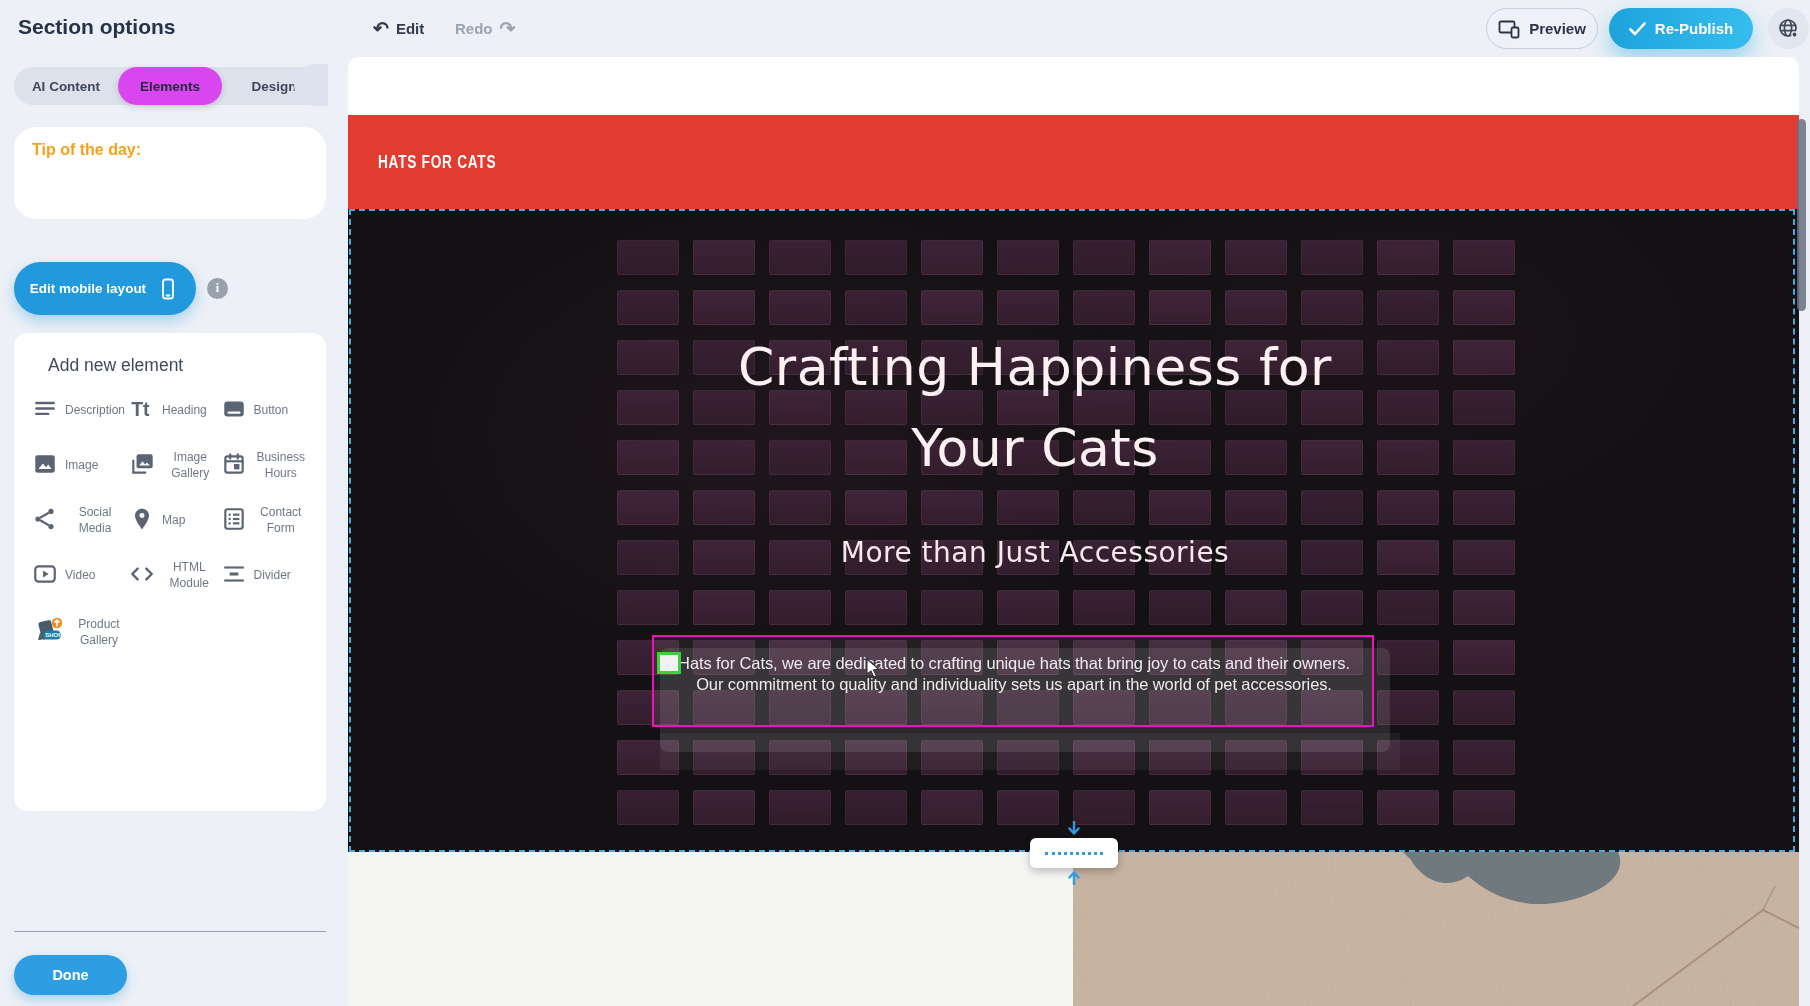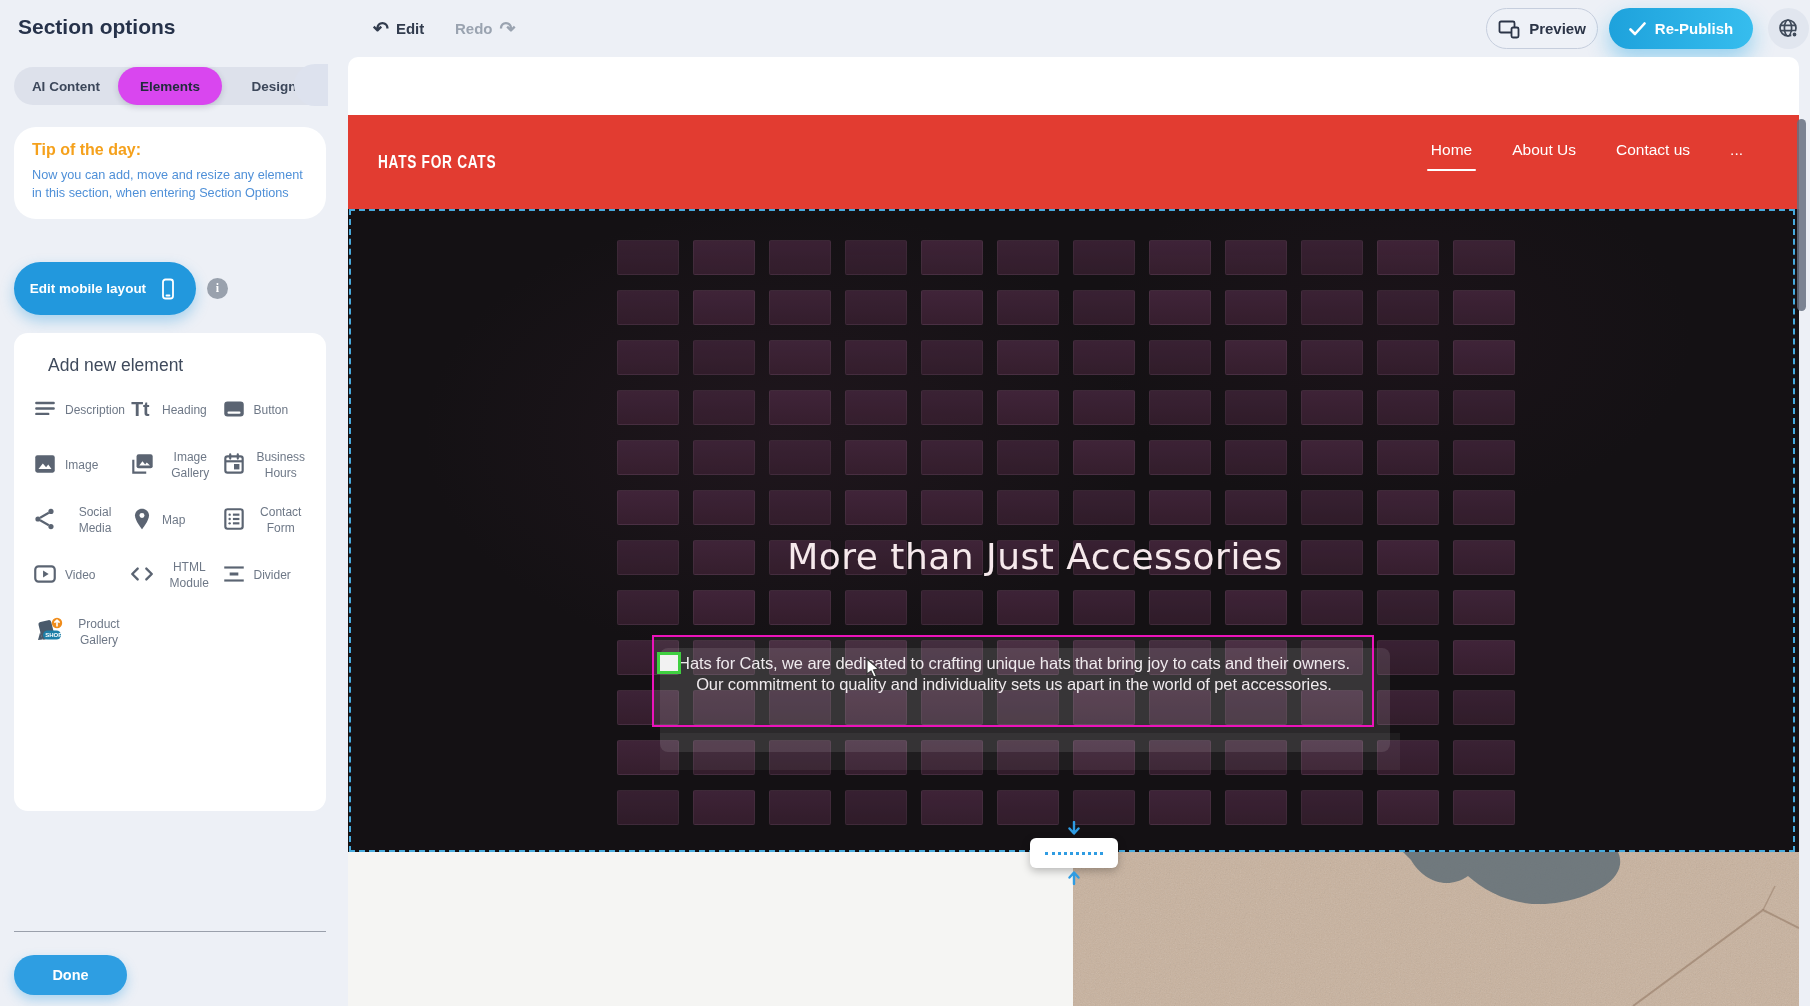--- a/index.html
+++ b/index.html
@@ -53,21 +53,21 @@
   .nav-item.active::after{content:"";position:absolute;left:-4px;right:-4px;bottom:0;height:2.5px;background:#fff;border-radius:2px;}
 
   
   #hero{position:absolute;left:0;top:152px;width:100%;height:643px;background:
     radial-gradient(600px 380px at 30% 35%, rgba(70,40,60,.22), rgba(0,0,0,0) 60%),
     radial-gradient(500px 300px at 72% 20%, rgba(60,30,50,.18), rgba(0,0,0,0) 60%),
     #141114;overflow:hidden;}
   #tile-wall{position:absolute;left:269px;top:31px;width:898px;height:585px;display:grid;grid-template-columns:repeat(12,62px);grid-template-rows:repeat(12,35px);column-gap:14px;row-gap:15px;}
   .tile{background:linear-gradient(180deg,#41253a,#371f2f);border:1px solid rgba(255,255,255,.06);border-radius:2px;}
   #hero-heading{position:absolute;left:337px;top:118px;width:700px;text-align:center;font-family:"DejaVu Sans",sans-serif;font-weight:500;font-size:52px;line-height:81px;color:#fcf0f2;letter-spacing:.5px;z-index:3;}
-  #hero-sub{position:absolute;left:337px;top:327px;width:700px;text-align:center;font-family:"DejaVu Sans",sans-serif;font-size:36px;color:#f6e9ec;letter-spacing:.5px;z-index:3;}
+  #hero-sub{position:absolute;left:337px;top:327px;width:700px;text-align:center;font-family:"DejaVu Sans",sans-serif;font-size:28px;color:#f6e9ec;letter-spacing:.5px;z-index:3;}
   #ghost-rect{position:absolute;left:312px;top:439px;width:730px;height:104px;border-radius:8px;background:rgba(255,255,255,.10);z-index:1;}
   #ghost-band{position:absolute;left:312px;top:524px;width:740px;height:37px;background:rgba(255,255,255,.05);z-index:1;}
   #text-element{position:absolute;left:304px;top:426px;width:722px;height:92px;border:2.5px solid #ec13bb;background:rgba(255,255,255,.06);box-sizing:border-box;z-index:2;}
   #el-handle{position:absolute;left:3px;top:15px;width:24px;height:22px;background:#f2f2f2;border:3px solid #3fcf40;box-sizing:border-box;z-index:4;}
   #text-lines{position:absolute;left:10px;top:16px;width:700px;text-align:center;color:#efeaed;font-size:16.5px;line-height:21px;letter-spacing:-.1px;z-index:3;}
 
   
   #section-outline{left:349px;top:209px;width:1446px;height:643px;border:2px dashed #47aadd;box-sizing:border-box;pointer-events:none;z-index:6;}
   #resize-handle{left:1030px;top:838px;width:88px;height:30px;background:#fff;border-radius:6px;box-shadow:0 3px 8px rgba(0,0,0,.25);z-index:7;display:flex;align-items:center;justify-content:center;cursor:ns-resize;}
   #resize-dots{width:58px;border-top:3px dotted #2f9ce2;}
@@ -124,21 +124,20 @@
   <div id="sidebar" class="abs">
     <div id="panel-title" class="abs">Section options</div>
     <div id="tabs" class="abs">
         <div class="tab">AI Content</div>
         <div class="tab active">Elements</div>
         <div class="tab">Design</div>
       </div>
 
     <div id="tip-card" class="abs">
       <div id="tip-title">Tip of the day:</div>
-      <div id="tip-body">Now you can add, move and resize any element in this section, when entering Section Options</div>
     </div>
 
     <div id="edit-mobile-btn" class="abs">
       <span>Edit mobile layout</span>
       <svg width="24" height="24" viewBox="0 0 24 24">
         <rect x="7" y="2.5" width="10" height="19" rx="2.5" fill="none" stroke="#fff" stroke-width="1.8"></rect>
         <path d="M10.5 18.5h3" stroke="#fff" stroke-width="1.8" stroke-linecap="round"></path>
       </svg>
     </div>
     <div id="info-btn" class="abs">i</div>
@@ -256,26 +255,20 @@
 
     <div id="sidebar-divider" class="abs"></div>
     <div id="done-btn" class="abs">Done</div>
     <div id="side-deco" class="abs"></div>
   </div>
 
   <div id="preview" class="abs">
 
     <div id="site-header">
       <div id="site-logo">HATS FOR CATS</div>
-      <div id="site-nav">
-          <div class="nav-item active">Home</div>
-          <div class="nav-item">About Us</div>
-          <div class="nav-item">Contact us</div>
-          <div class="nav-item">...</div>
-        </div>
     </div>
 
     <div id="hero">
       <div id="tile-wall">
           <div class="tile" style="opacity: 0.78;"></div>
           <div class="tile" style="opacity: 0.93;"></div>
           <div class="tile" style="opacity: 0.86;"></div>
           <div class="tile" style="opacity: 0.79;"></div>
           <div class="tile" style="opacity: 0.94;"></div>
           <div class="tile" style="opacity: 0.87;"></div>
@@ -410,20 +403,24 @@
           <div class="tile" style="opacity: 0.86;"></div>
           <div class="tile" style="opacity: 0.79;"></div>
           <div class="tile" style="opacity: 0.94;"></div>
           <div class="tile" style="opacity: 0.87;"></div>
           <div class="tile" style="opacity: 0.8;"></div>
           <div class="tile" style="opacity: 0.95;"></div>
           <div class="tile" style="opacity: 0.88;"></div>
           <div class="tile" style="opacity: 0.81;"></div>
           <div class="tile" style="opacity: 0.96;"></div>
           <div class="tile" style="opacity: 0.89;"></div>
+        </div>
+      <div id="hero-heading">
+          <div>Crafting Happiness for</div>
+          <div>Your Cats</div>
         </div>
       <div id="hero-sub">More than Just Accessories</div>
       <div id="ghost-rect"></div>
       <div id="ghost-band"></div>
       <div id="text-element">
         <div id="el-handle"></div>
         <div id="text-lines">
             <div>Hats for Cats, we are dedicated to crafting unique hats that bring joy to cats and their owners.</div>
             <div>Our commitment to quality and individuality sets us apart in the world of pet accessories.</div>
           </div>

